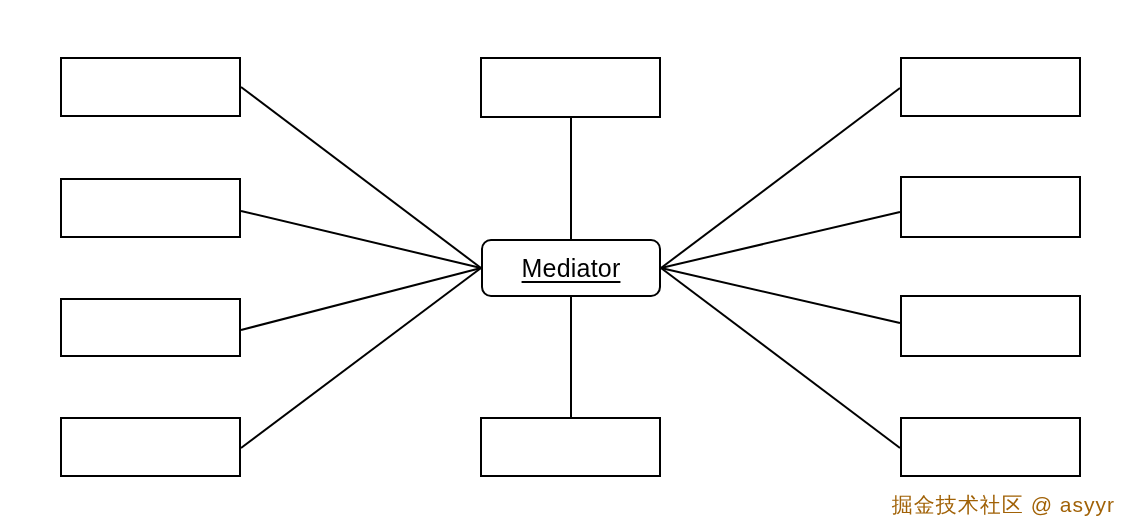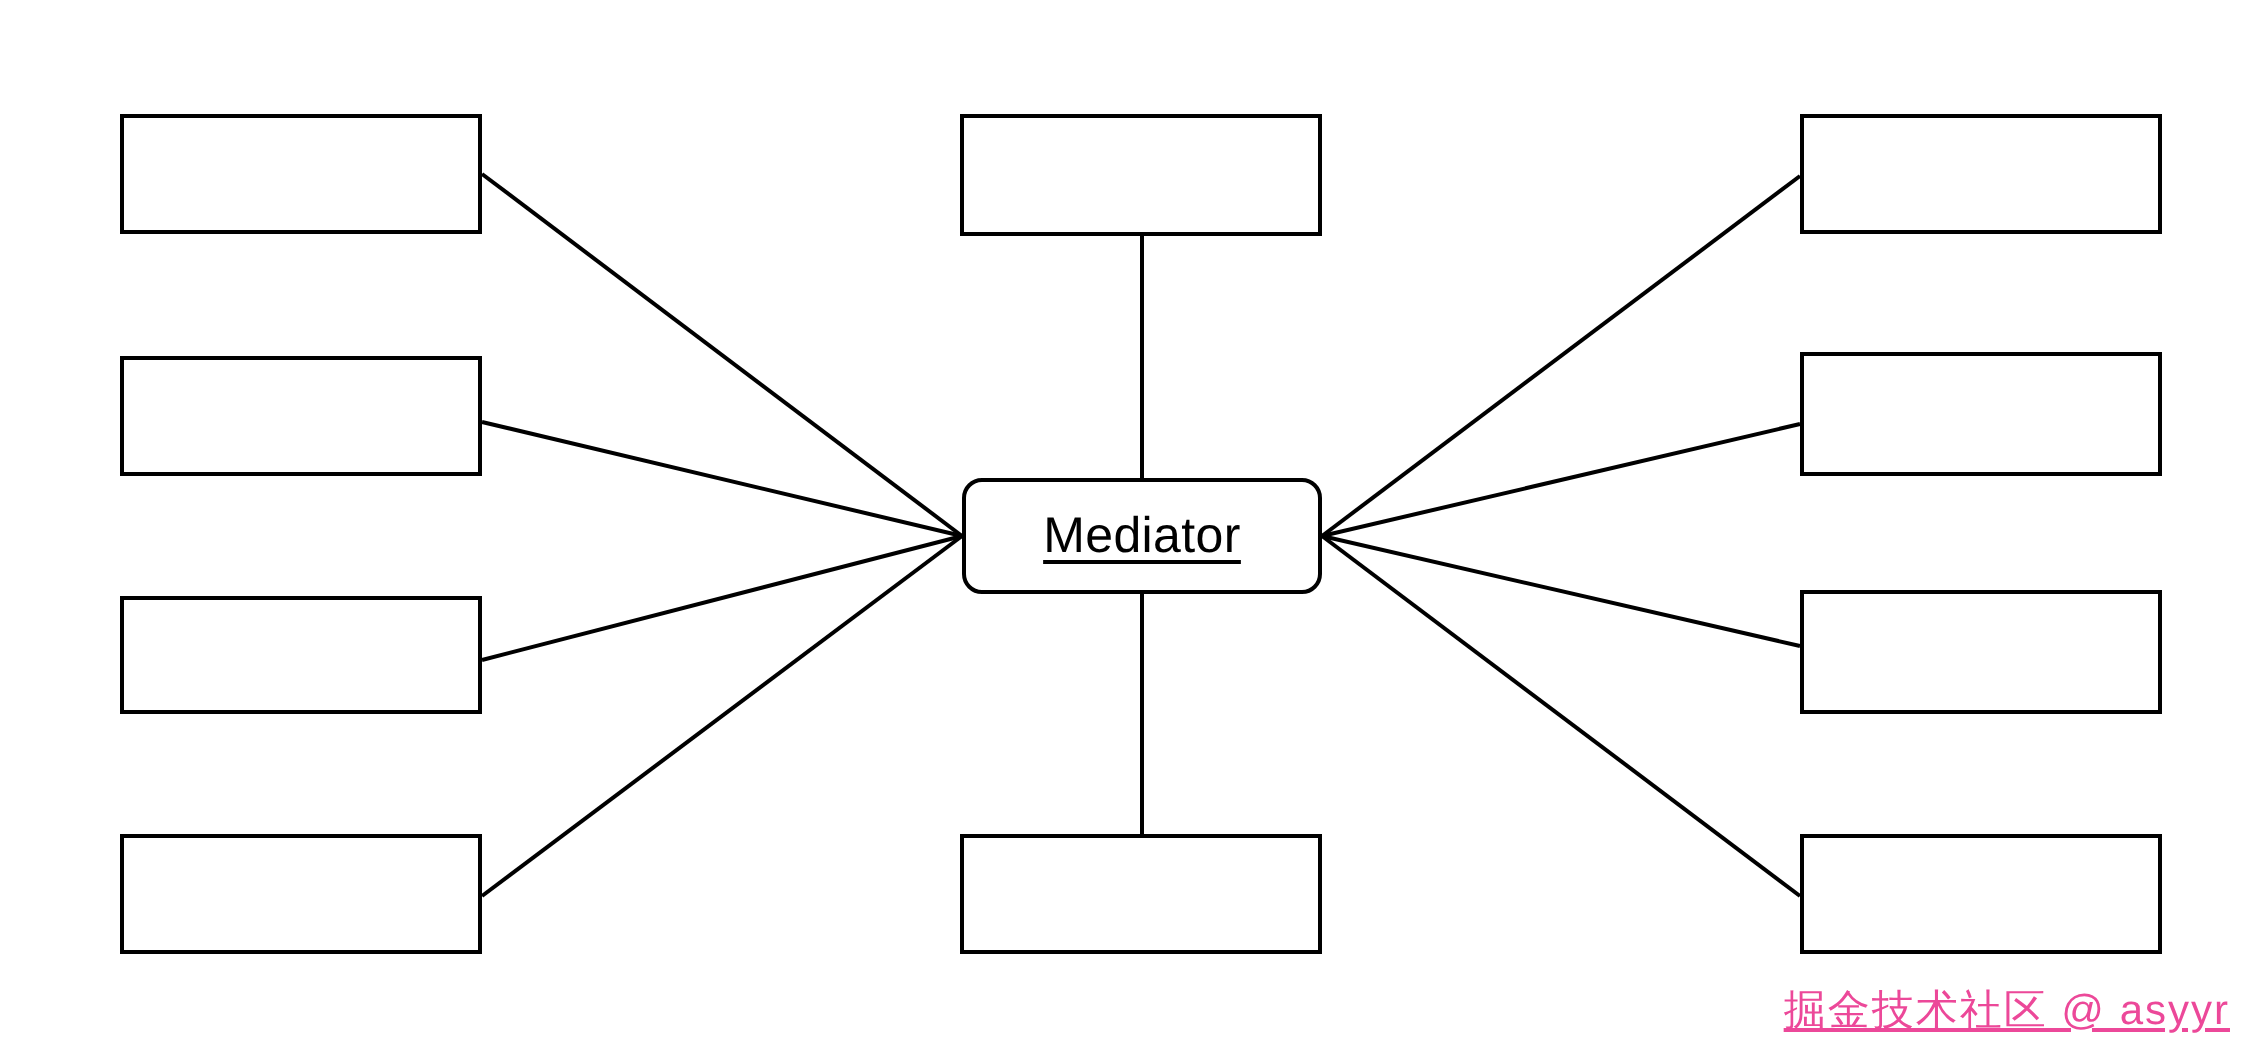--- a/index.html
+++ b/index.html
@@ -57,25 +57,24 @@
     font-size: 16px;
     color: #000000;
     white-space: nowrap;
   }
   #watermark {
     position: absolute;
     right: 18px;
     bottom: 10px;
     font-family: "Liberation Sans", sans-serif;
     font-size: 21px;
-    color: #ec4899;
+    color: #a16207;
     letter-spacing: 1px;
     white-space: nowrap;
     user-select: none;
-    text-decoration: underline;
   }
 </style>
 </head>
 <body>
 
 <div id="diagram-root">
 
   <svg id="edges-layer" width="1133" height="529" viewBox="0 0 1133 529" xmlns="http://www.w3.org/2000/svg">
     <g id="edges-group" stroke="#000000" stroke-width="2" stroke-linecap="butt" fill="none">
         <line x1="241" y1="87" x2="481" y2="268" stroke="#000000"></line>

